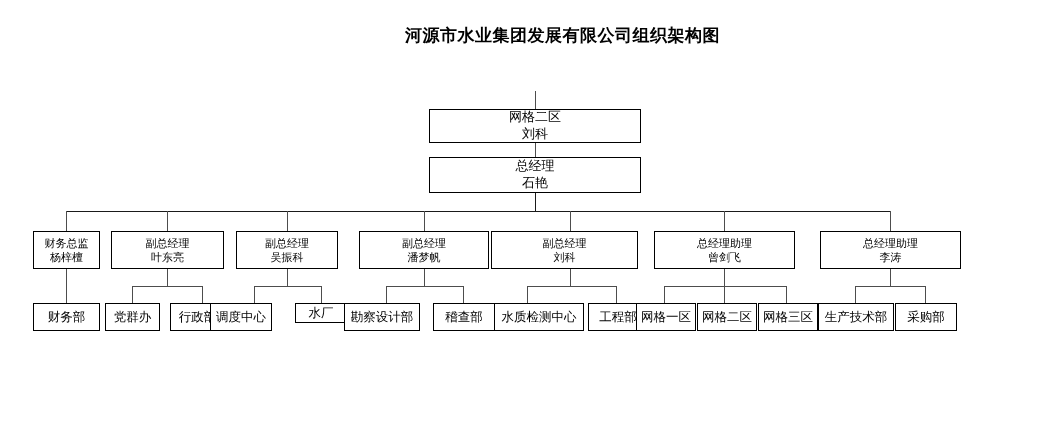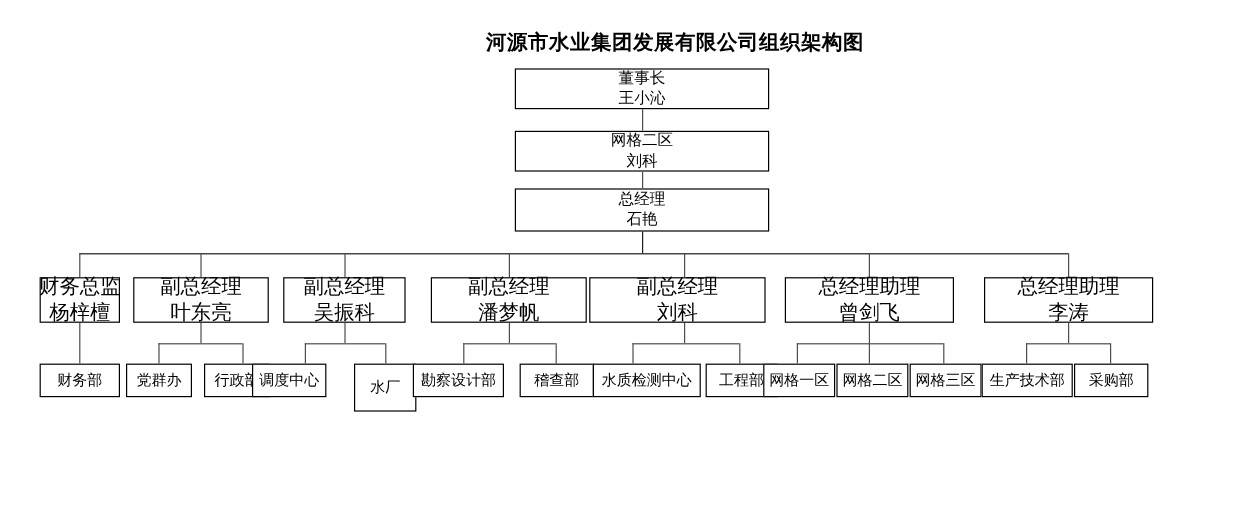--- a/index.html
+++ b/index.html
@@ -45,41 +45,37 @@
     text-align: center;
     white-space: nowrap;
   }
   .node .t-role {
     display: block;
   }
   .node .t-name {
     display: block;
   }
   .node.lvl1 { font-size: 13px; }
-  .node.lvl2 { font-size: 17px; }
+  .node.lvl2 { font-size: 11px; }
   .node.lvl3 { font-size: 12.5px; }
   .connector {
     position: absolute;
     background: #4d4d4d;
   }
   .connector.v { width: 1px; }
   .connector.h { height: 1px; }
   .connector.dark { background: #1a1a1a; }
 </style>
 </head>
 <body>
 
 <div id="canvas">
 
   <div class="chart-title">河源市水业集团发展有限公司组织架构图</div>
 
-  <div class="node lvl1" style="left:429px; top:57px; width:212px; height:34px;">
-    <span class="t-role">董事长</span>
-    <span class="t-name">王小沁</span>
-  </div>
 
   <div class="connector v" style="left:535px; top:91px; height:18px;"></div>
 
   <div class="node lvl1" style="left:429px; top:109px; width:212px; height:34px;">
     <span class="t-role">网格二区</span>
     <span class="t-name">刘科</span>
   </div>
 
   <div class="connector v" style="left:535px; top:143px; height:14px;"></div>
 
@@ -177,21 +173,21 @@
   </div>
 
   <div class="node lvl3" style="left:170px; top:303px; width:55px; height:28px;align-items:center;">
     <span class="t-role">行政部</span>
   </div>
 
   <div class="node lvl3" style="left:210px; top:303px; width:62px; height:28px;">
     <span class="t-role">调度中心</span>
   </div>
 
-  <div class="node lvl3" style="left:295px; top:303px; width:52px; height:40px;">
+  <div class="node lvl3" style="left:295px; top:303px; width:52px; height:20px;">
     <span class="t-role">水厂</span>
   </div>
 
   <div class="node lvl3" style="left:344px; top:303px; width:76px; height:28px;">
     <span class="t-role">勘察设计部</span>
   </div>
 
   <div class="node lvl3" style="left:433px; top:303px; width:62px; height:28px;">
     <span class="t-role">稽查部</span>
   </div>

